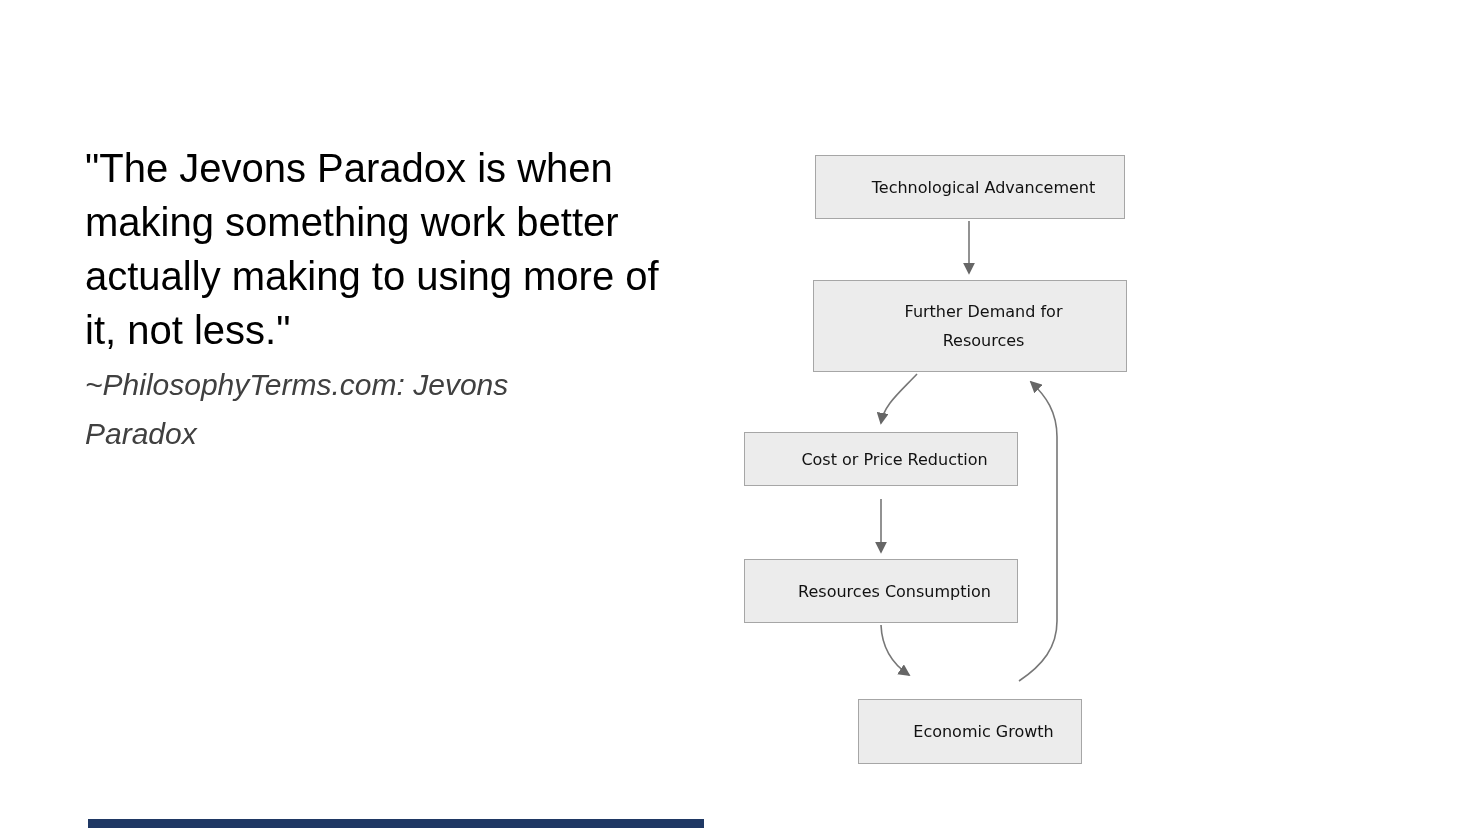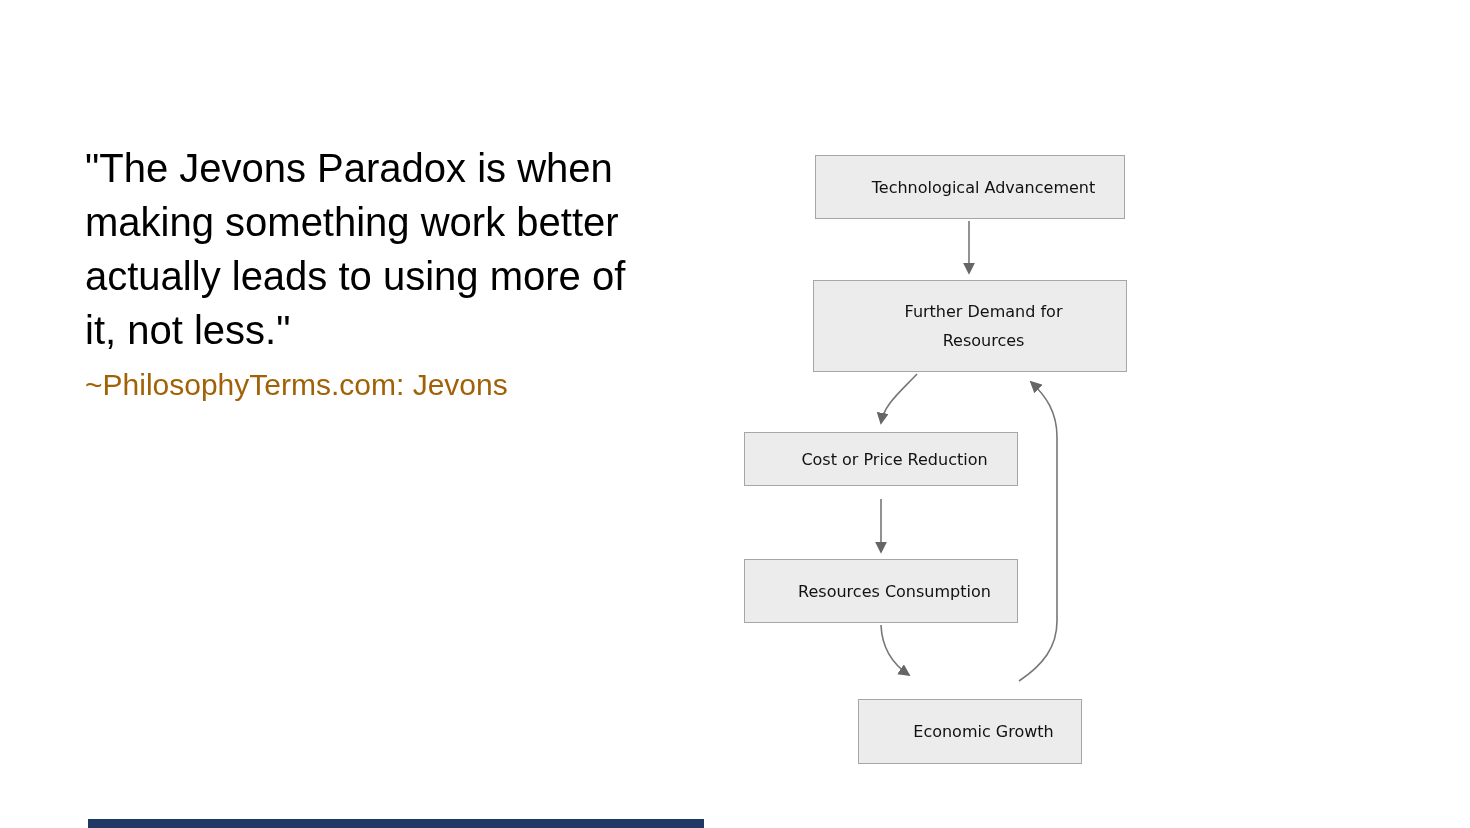--- a/index.html
+++ b/index.html
@@ -31,22 +31,23 @@
     font-weight: 300;
     line-height: 54px;
     color: #000;
     white-space: nowrap;
   }
   .attribution {
     position: absolute;
     left: 85px; top: 360px;
     font-size: 30px;
     font-weight: 300;
+    font-style: italic;
     line-height: 49px;
-    color: #a16207;
+    color: #404040;
     white-space: nowrap;
   }
 
   
   .edges {
     position: absolute;
     left: 0; top: 0;
     width: 1470px; height: 828px;
     pointer-events: none;
   }
@@ -82,26 +83,27 @@
 </style>
 </head>
 <body>
 
 <div class="slide">
 
 
   <div class="quote">
     <div>"The Jevons Paradox is when</div>
     <div>making something work better</div>
-    <div>actually leads to using more of</div>
+    <div>actually making to using more of</div>
     <div>it, not less."</div>
   </div>
 
   <div class="attribution">
     <div>~PhilosophyTerms.com: Jevons</div>
+    <div>Paradox</div>
   </div>
 
   <svg class="edges" viewBox="0 0 1470 828" xmlns="http://www.w3.org/2000/svg">
     <defs>
       <marker id="arrow" viewBox="0 0 10 10" refX="8.5" refY="5" markerWidth="7.5" markerHeight="7.5" orient="auto-start-reverse">
         <path d="M 0 0 L 10 5 L 0 10 z" fill="#666666"></path>
       </marker>
     </defs>
     <g fill="none" stroke="#777777" stroke-width="1.6">
       <path d="M 969 221 L 969 273" marker-end="url(#arrow)"></path>

